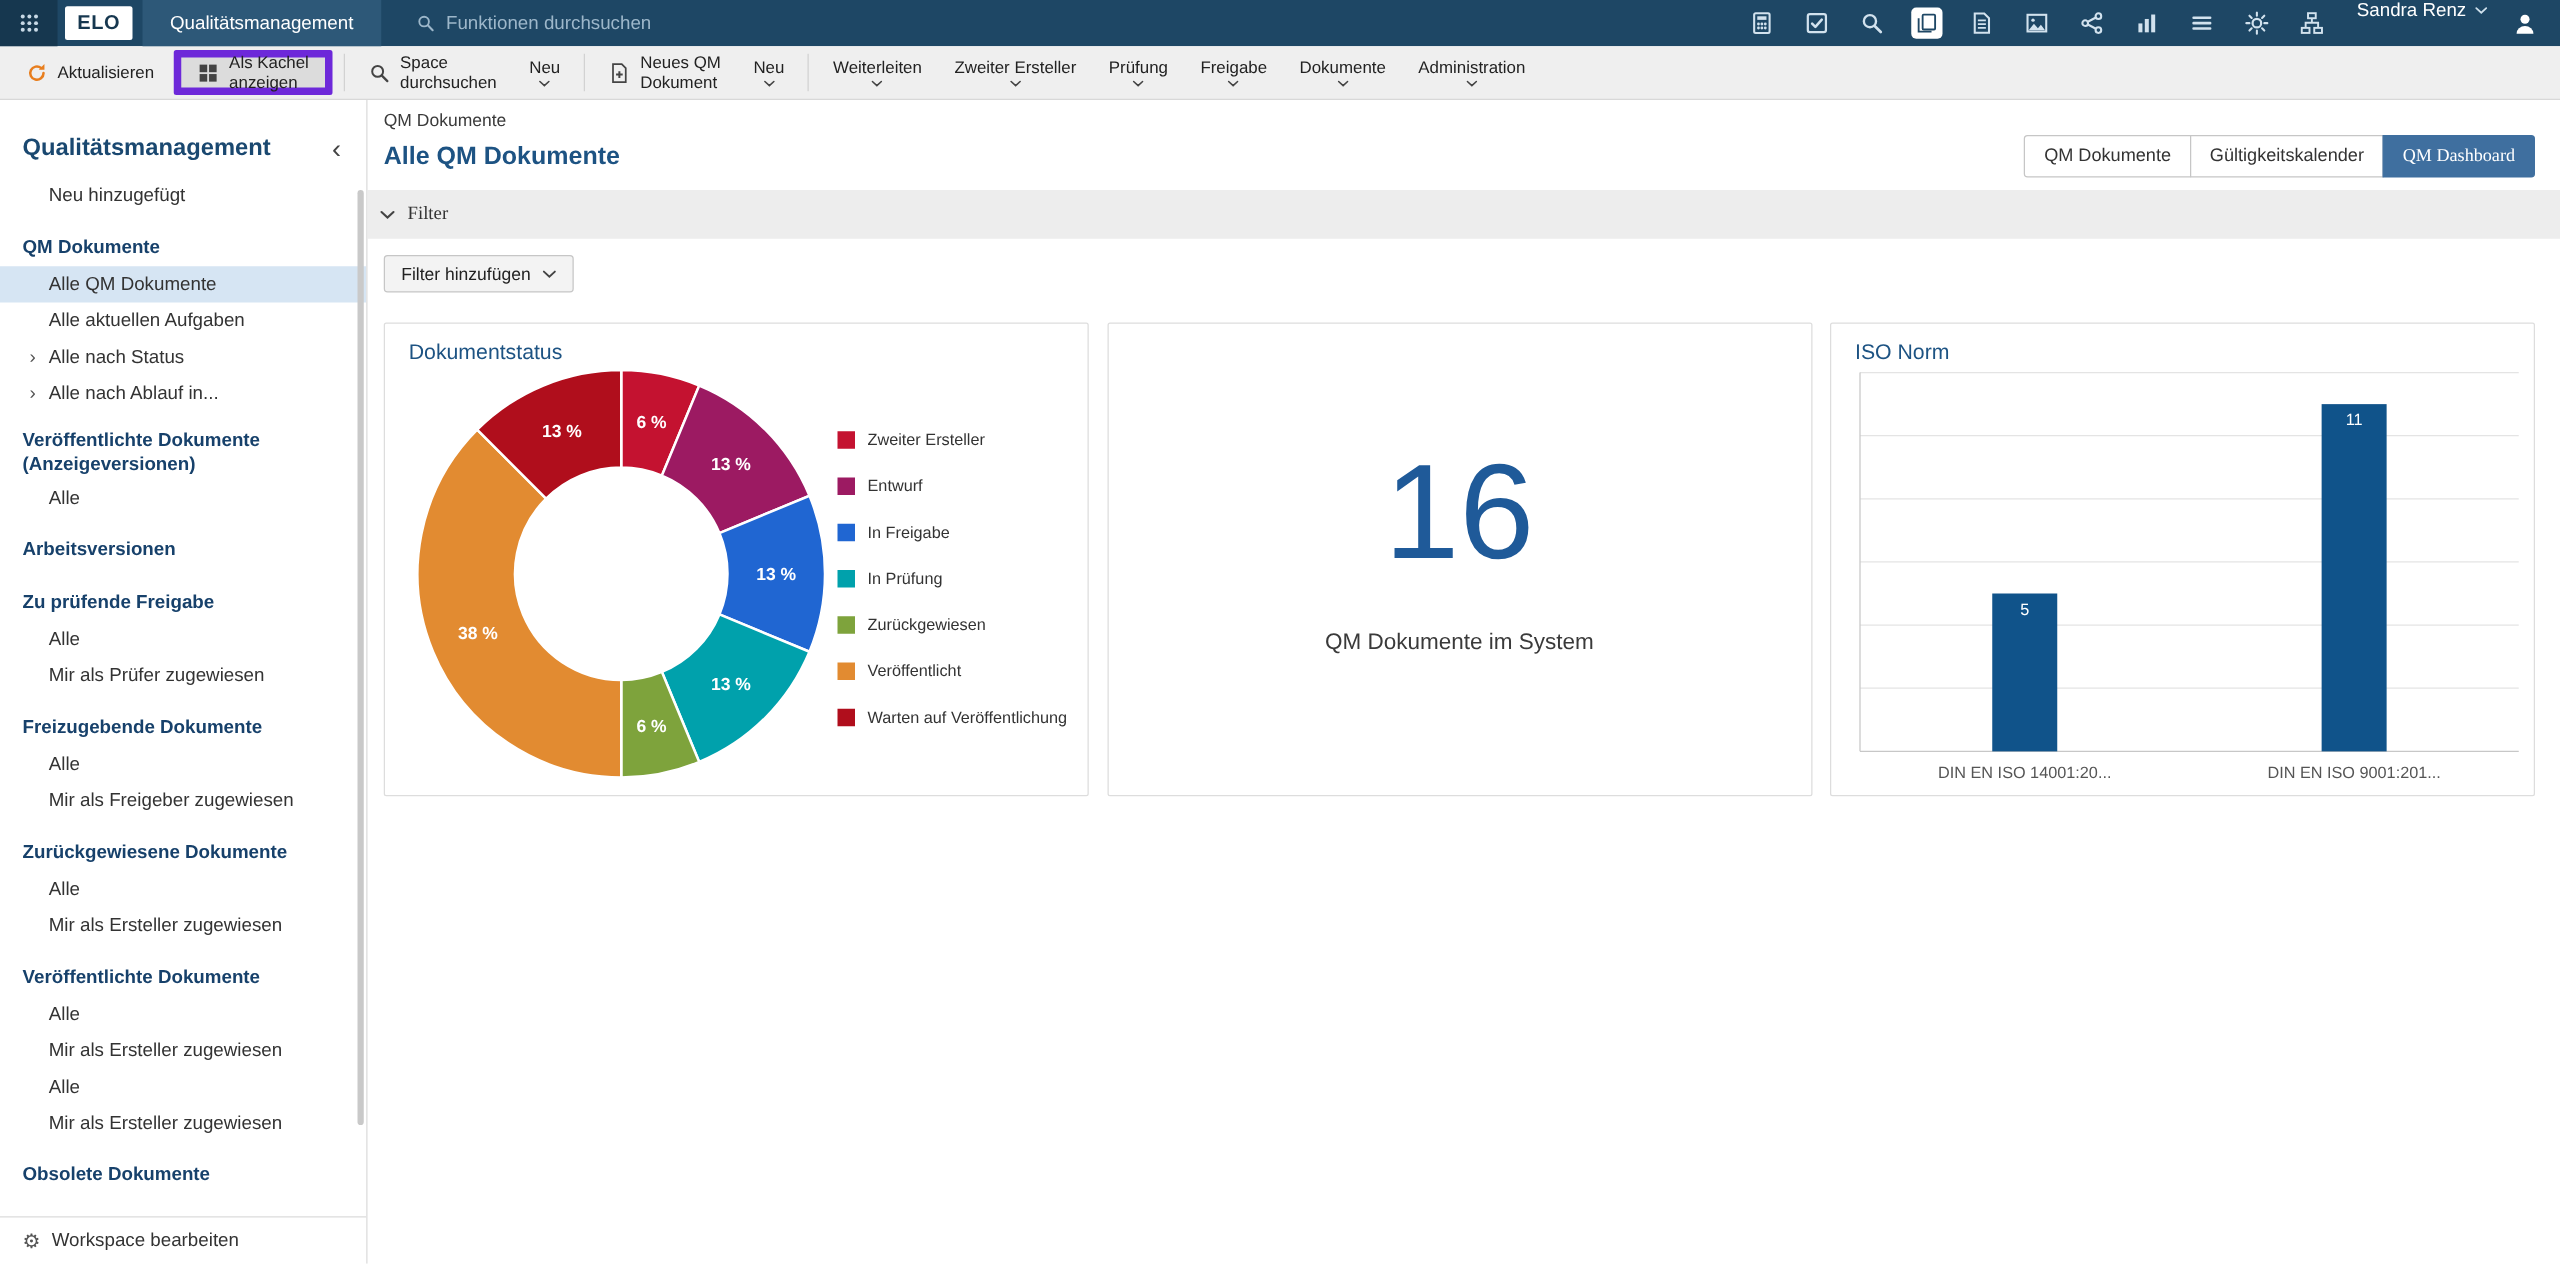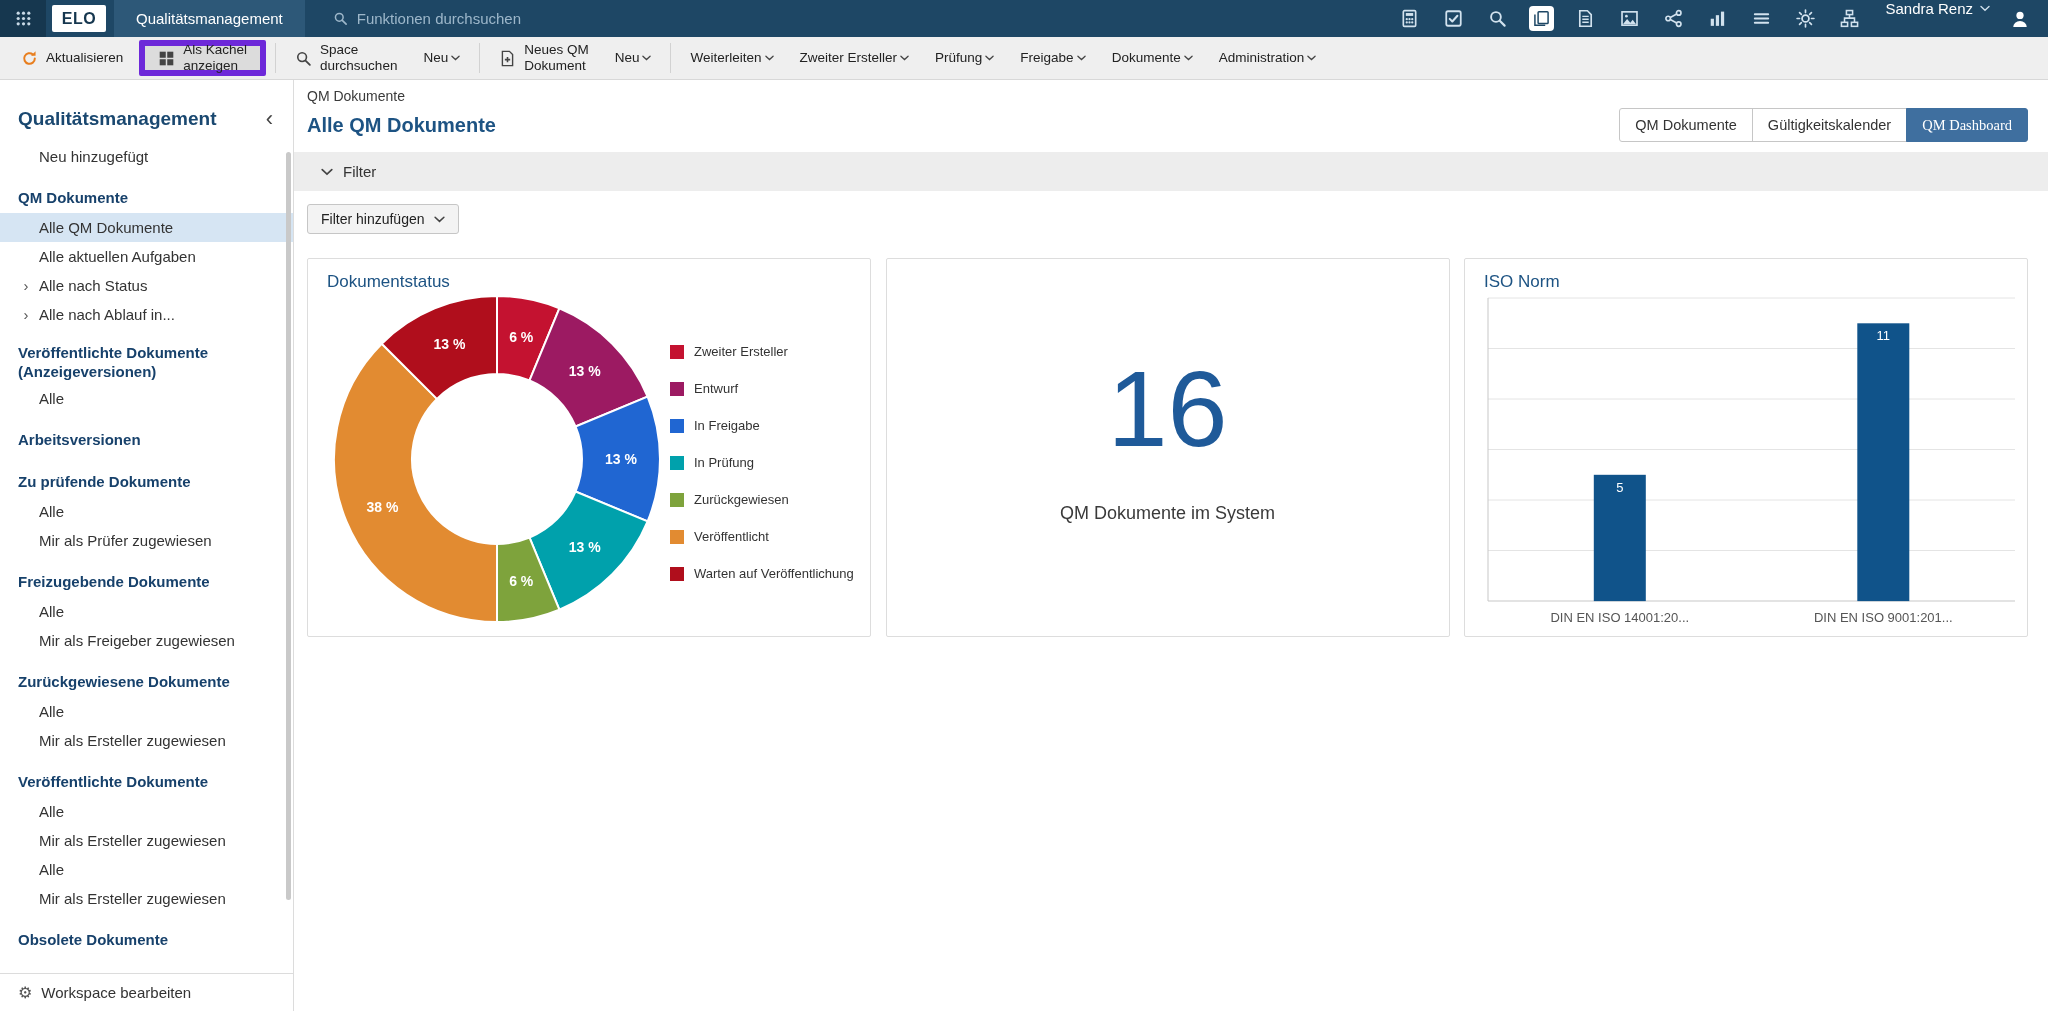--- a/index.html
+++ b/index.html
@@ -25,21 +25,21 @@
   .user{display:flex;align-items:center;gap:7px;margin:0 10px 0 14px;font-size:15px;cursor:pointer;white-space:nowrap;}
   .user .ic{width:10px;height:7px;color:#cfe0ec;}
   .avatar{width:40px;height:37px;display:flex;align-items:center;justify-content:center;cursor:pointer;color:#fff;margin-right:8px;}
   .avatar .ic{width:20px;height:20px;}
 
   
   .toolbar{height:43px;background:#efefef;border-bottom:1px solid #d8d8d8;display:flex;align-items:center;padding-left:8px;}
   .tb-btn{display:flex;align-items:center;gap:8px;padding:0 13px;height:42px;font-size:13.5px;color:#222;cursor:pointer;white-space:nowrap;}
   .tb-btn .ticon{width:17px;height:17px;color:#444;flex:none;}
   .tb-btn .lines{display:flex;flex-direction:column;line-height:1.18;text-align:left;}
-  .tb-btn.stack{flex-direction:row;justify-content:center;gap:3px;}
+  .tb-btn.stack{flex-direction:column;justify-content:center;gap:3px;}
   .tb-btn.stack .lines{align-items:center;text-align:center;}
   .tb-btn .chev{width:9px;height:6px;color:#444;}
   .tb-btn.pressed{background:#dcdcdc;border:6px solid #6d28d9;border-radius:2px;height:36px;margin:0 3px;}
   .tb-divider{width:1px;height:30px;background:#d2d2d2;margin:0 6px;flex:none;}
 
   
   .content{display:flex;height:931px;}
 
   
   .sidebar{width:294px;border-right:1px solid #dcdcdc;position:relative;display:flex;flex-direction:column;background:#fff;flex:none;}
@@ -59,21 +59,21 @@
   
   .main{flex:1;display:flex;flex-direction:column;background:#fff;min-width:0;}
   .breadcrumb{padding:8px 0 0 13px;font-size:14px;color:#3a3a3a;width:max-content;cursor:pointer;}
   .title-row{display:flex;align-items:center;padding:4px 20px 10px 13px;}
   .page-title{font-size:20px;font-weight:bold;color:#1d5383;}
   .view-switch{margin-left:auto;display:flex;}
   .view-btn{height:34px;padding:0 15px;background:#fff;border:1px solid #c6c6c6;font-size:14.5px;color:#333;display:flex;align-items:center;cursor:pointer;margin-left:-1px;font-family:inherit;white-space:nowrap;}
   .view-btn:first-child{border-radius:3px 0 0 3px;margin-left:0;}
   .view-btn:last-child{border-radius:0 3px 3px 0;}
   .view-btn.active{background:#3f6f9f;border-color:#3f6f9f;color:#fff;font-family:Liberation Serif, serif;}
-  .filter-bar{height:39px;background:#ededed;display:flex;align-items:center;gap:10px;padding-left:27px;font-size:15px;color:#333;cursor:pointer;}
+  .filter-bar{height:39px;background:#ededed;display:flex;align-items:center;gap:10px;padding-left:10px;font-size:15px;color:#333;cursor:pointer;font-family:Liberation Serif, serif;}
   .filter-bar .ic{width:12px;height:8px;color:#444;}
   .filter-add-row{padding:13px 0 0 13px;}
   .filter-add{height:30px;padding:0 13px;background:#f3f3f3;border:1px solid #c6c6c6;border-radius:3px;font-size:14px;color:#222;display:inline-flex;align-items:center;gap:9px;cursor:pointer;font-family:inherit;}
   .filter-add .ic{width:11px;height:7px;color:#444;}
 
   
   .cards{display:flex;gap:14px;padding:24px 20px 0 13px;justify-content:space-between;}
   .card{width:564px;height:379px;background:#fff;border:1px solid #ddd;border-radius:2px;position:relative;flex:none;}
   .card-title{position:absolute;top:13px;left:19px;font-size:17px;font-weight:normal;color:#1d5383;}
   .donut{position:absolute;left:19px;top:30px;width:340px;height:340px;}
@@ -422,21 +422,21 @@
           <div class="nav-section">
             <span>Veröffentlichte Dokumente (Anzeigeversionen)</span>
           </div>
           <div class="nav-item">
             <span>Alle</span>
           </div>
           <div class="nav-section">
             <span>Arbeitsversionen</span>
           </div>
           <div class="nav-section">
-            <span>Zu prüfende Dokumente</span>
+            <span>Zu prüfende Freigabe</span>
           </div>
           <div class="nav-item">
             <span>Alle</span>
           </div>
           <div class="nav-item">
             <span>Mir als Prüfer zugewiesen</span>
           </div>
           <div class="nav-section">
             <span>Freizugebende Dokumente</span>
           </div>

